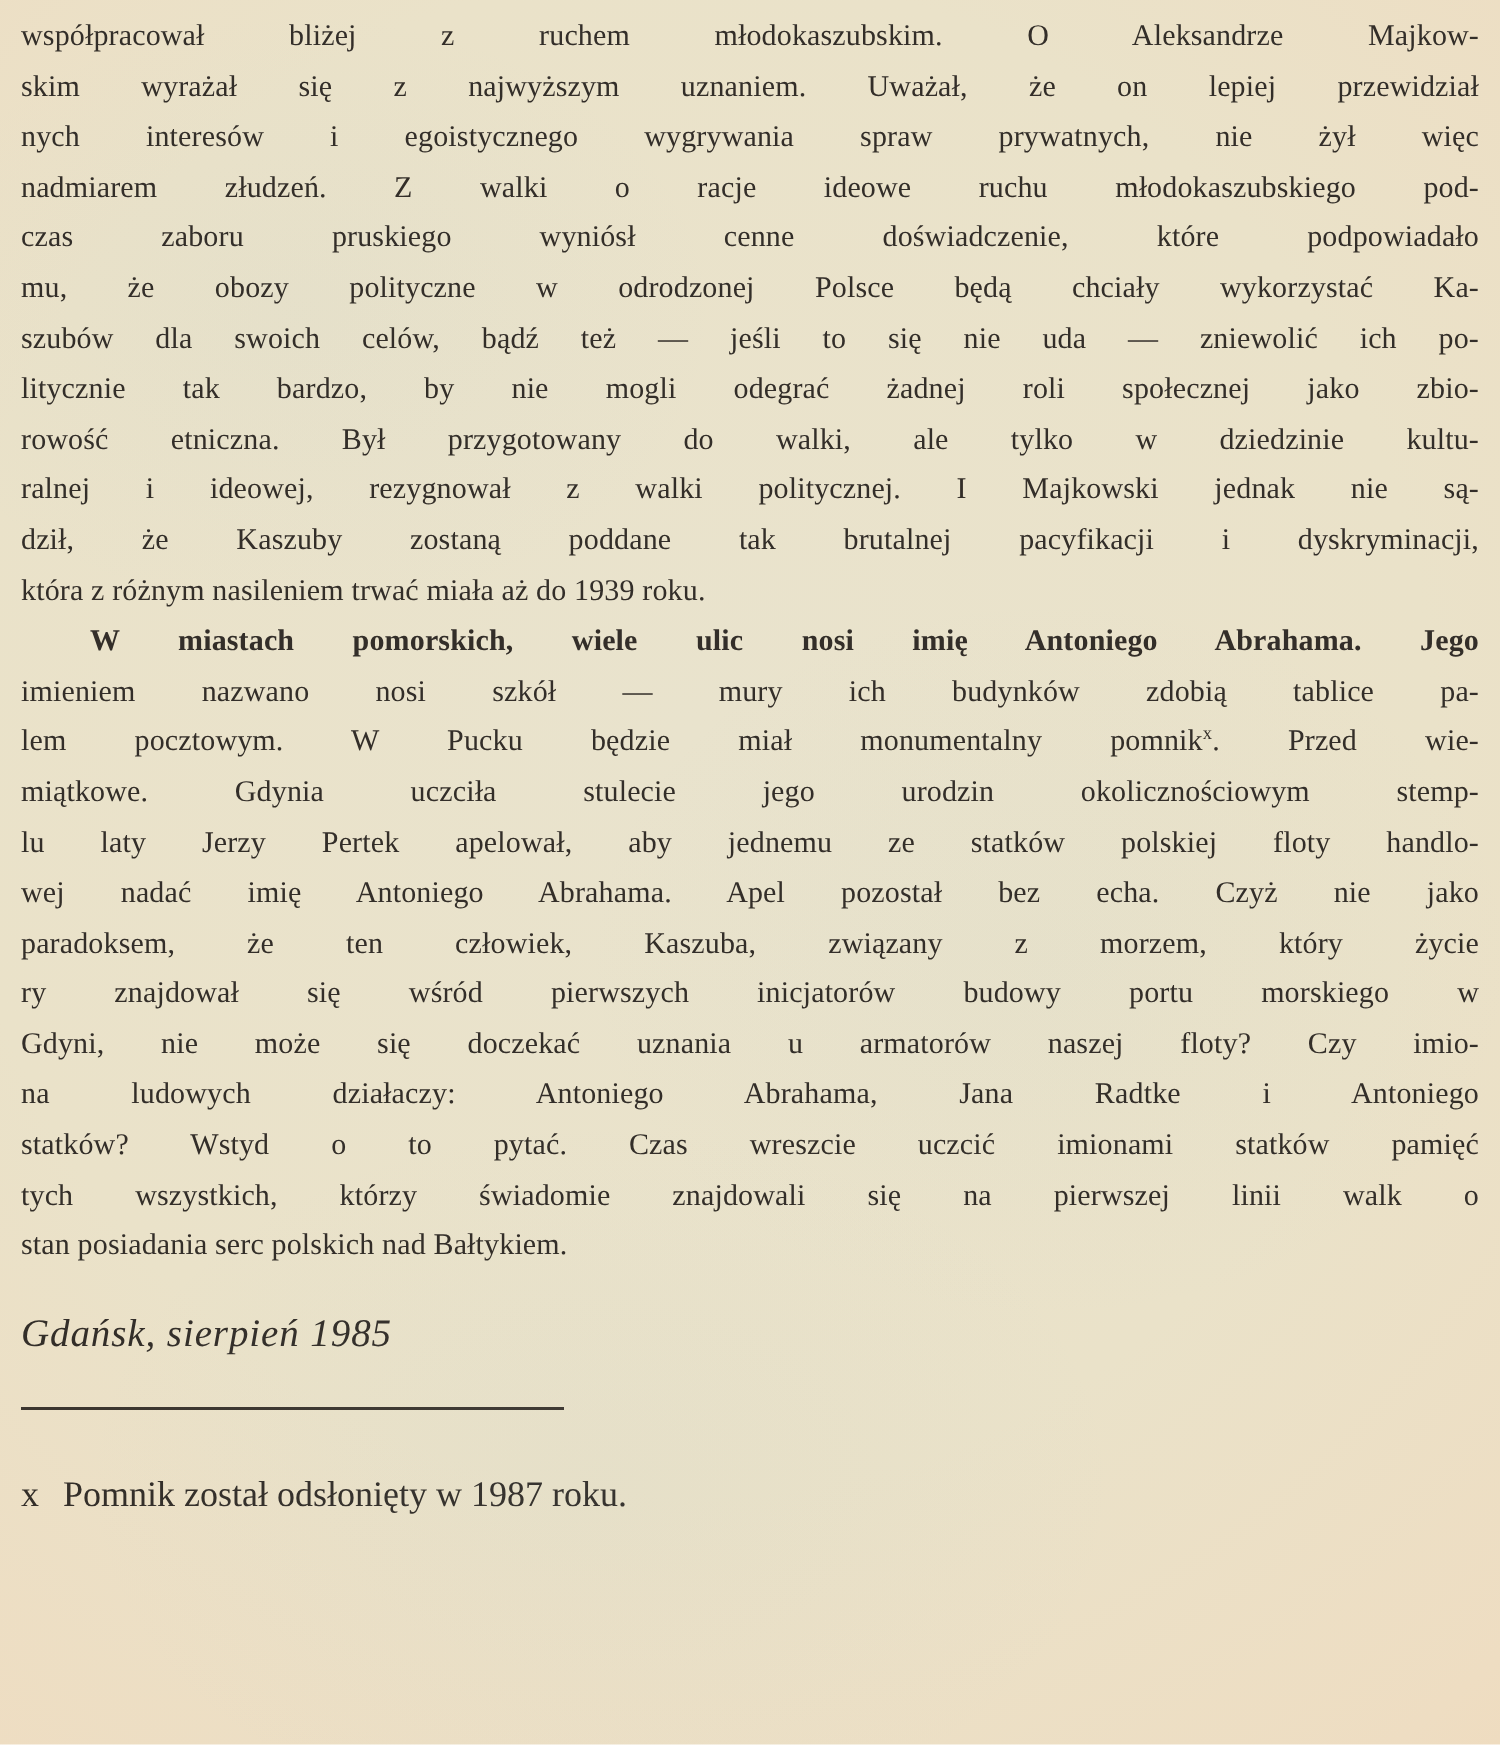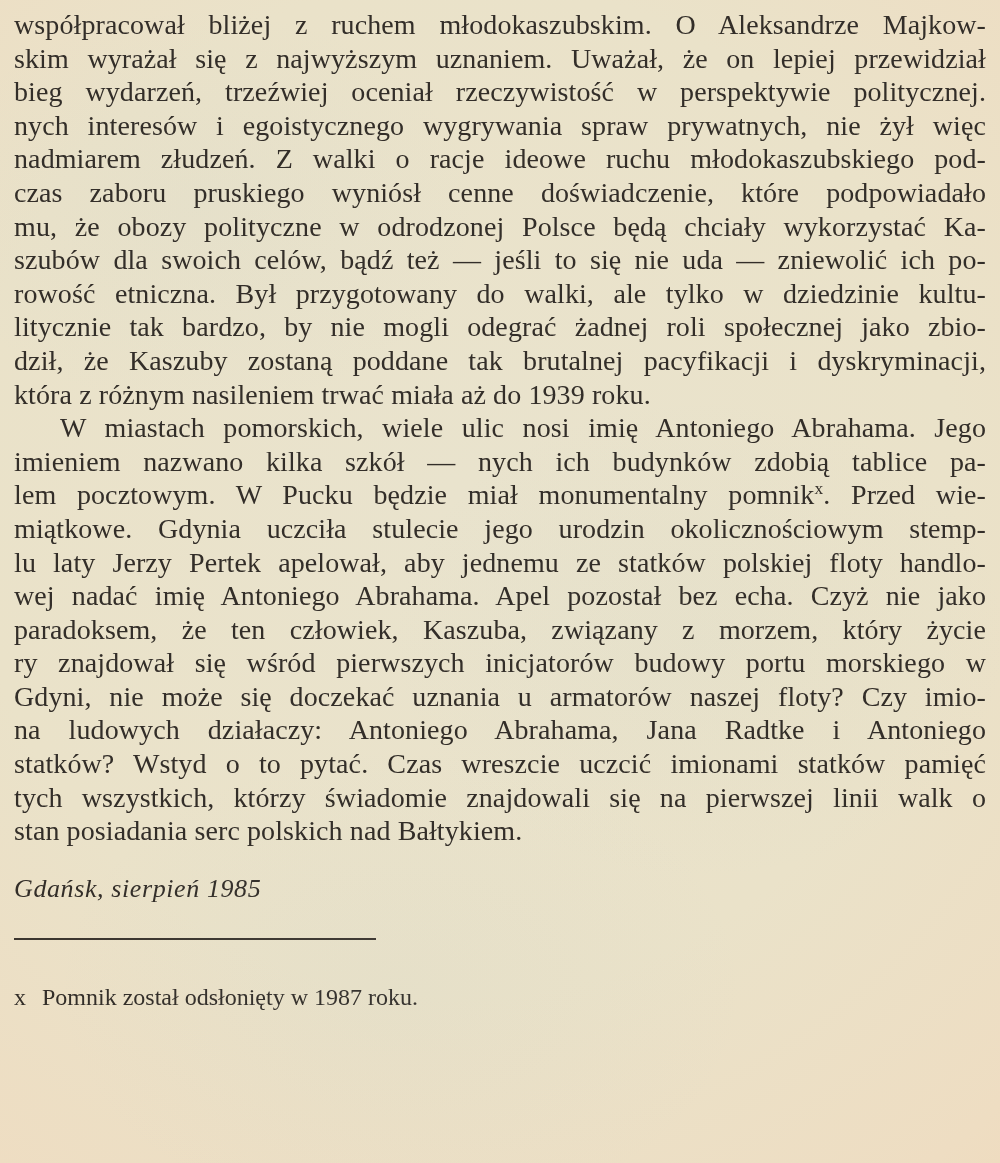--- a/index.html
+++ b/index.html
@@ -31,28 +31,28 @@
     inset: 0;
     pointer-events: none;
     background:
       radial-gradient(ellipse 40% 25% at 20% 18%, rgba(160,190,200,0.06), transparent 70%),
       radial-gradient(ellipse 45% 30% at 70% 55%, rgba(160,190,190,0.05), transparent 70%),
       radial-gradient(ellipse 50% 30% at 40% 85%, rgba(150,180,190,0.05), transparent 70%);
   }
   .body-text { position: relative; }
   .paragraph { margin: 0; }
   .line {
-    font-size: 28px;
+    font-size: 20px;
     line-height: 33.6px;
     text-align: justify;
     text-align-last: justify;
     letter-spacing: 0.1px;
   }
   .line.last { text-align-last: left; }
-  .line.indent { text-indent: 46px; }
+  .line.indent { text-indent: 46px; font-weight: bold; }
   .line sup {
     font-size: 0.62em;
     line-height: 0;
     vertical-align: super;
   }
   .dateline {
     margin-top: 26px;
     font-style: italic;
     font-size: 26px;
     letter-spacing: 0.6px;
@@ -72,34 +72,34 @@
 </style>
 </head>
 <body>
 
 <main class="page">
 
   <section class="body-text">
       <div class="paragraph">
         <div class="line">współpracował bliżej z ruchem młodokaszubskim. O Aleksandrze Majkow-</div>
         <div class="line">skim wyrażał się z najwyższym uznaniem. Uważał, że on lepiej przewidział</div>
-        <div class="line">bieg wydarzeń, trzeźwiej oceniał rzeczywistość w perspektywie politycznej.</div>
         <div class="line">nych interesów i egoistycznego wygrywania spraw prywatnych, nie żył więc</div>
         <div class="line">nadmiarem złudzeń. Z walki o racje ideowe ruchu młodokaszubskiego pod-</div>
         <div class="line">czas zaboru pruskiego wyniósł cenne doświadczenie, które podpowiadało</div>
         <div class="line">mu, że obozy polityczne w odrodzonej Polsce będą chciały wykorzystać Ka-</div>
         <div class="line">szubów dla swoich celów, bądź też — jeśli to się nie uda — zniewolić ich po-</div>
+        <div class="line">litycznie tak bardzo, by nie mogli odegrać żadnej roli społecznej jako zbio-</div>
         <div class="line">rowość etniczna. Był przygotowany do walki, ale tylko w dziedzinie kultu-</div>
-        <div class="line">litycznie tak bardzo, by nie mogli odegrać żadnej roli społecznej jako zbio-</div>
+        <div class="line">ralnej i ideowej, rezygnował z walki politycznej. I Majkowski jednak nie są-</div>
         <div class="line">dził, że Kaszuby zostaną poddane tak brutalnej pacyfikacji i dyskryminacji,</div>
         <div class="line last">która z różnym nasileniem trwać miała aż do 1939 roku.</div>
       </div>
       <div class="paragraph">
         <div class="line indent">W miastach pomorskich, wiele ulic nosi imię Antoniego Abrahama. Jego</div>
-        <div class="line">imieniem nazwano kilka szkół — nych ich budynków zdobią tablice pa-</div>
+        <div class="line">imieniem nazwano nosi szkół — mury ich budynków zdobią tablice pa-</div>
         <div class="line"><span>lem pocztowym. W Pucku będzie miał monumentalny pomnik</span><sup>x</sup><span>. Przed wie-</span></div>
         <div class="line">miątkowe. Gdynia uczciła stulecie jego urodzin okolicznościowym stemp-</div>
         <div class="line">lu laty Jerzy Pertek apelował, aby jednemu ze statków polskiej floty handlo-</div>
         <div class="line">wej nadać imię Antoniego Abrahama. Apel pozostał bez echa. Czyż nie jako</div>
         <div class="line">paradoksem, że ten człowiek, Kaszuba, związany z morzem, który życie</div>
         <div class="line">ry znajdował się wśród pierwszych inicjatorów budowy portu morskiego w</div>
         <div class="line">Gdyni, nie może się doczekać uznania u armatorów naszej floty? Czy imio-</div>
         <div class="line">na ludowych działaczy: Antoniego Abrahama, Jana Radtke i Antoniego</div>
         <div class="line">statków? Wstyd o to pytać. Czas wreszcie uczcić imionami statków pamięć</div>
         <div class="line">tych wszystkich, którzy świadomie znajdowali się na pierwszej linii walk o</div>

